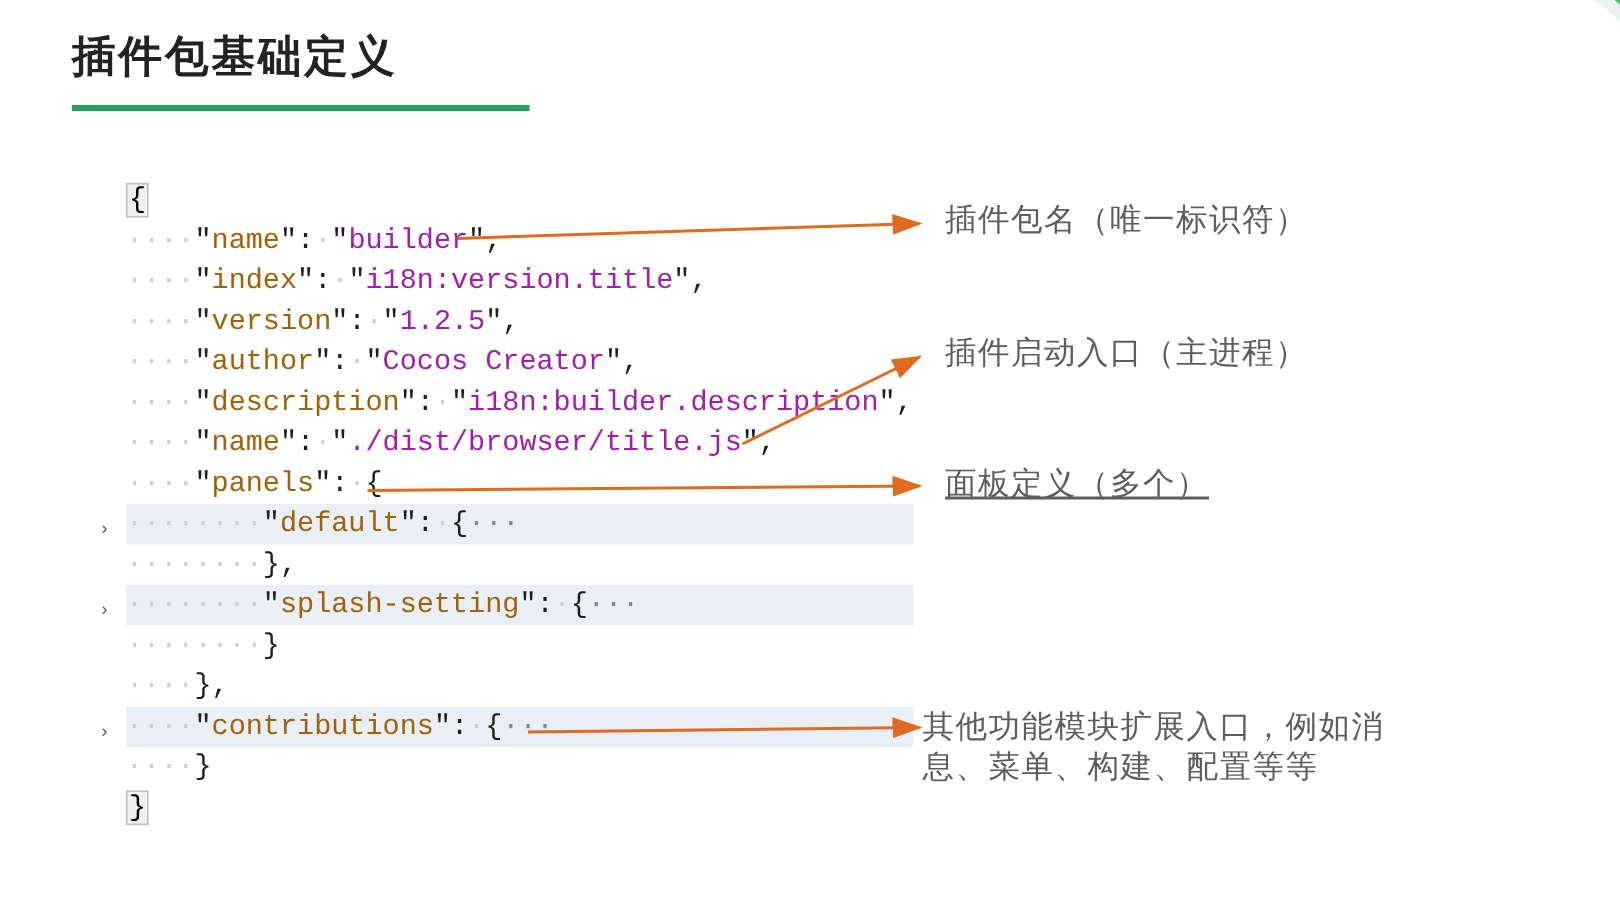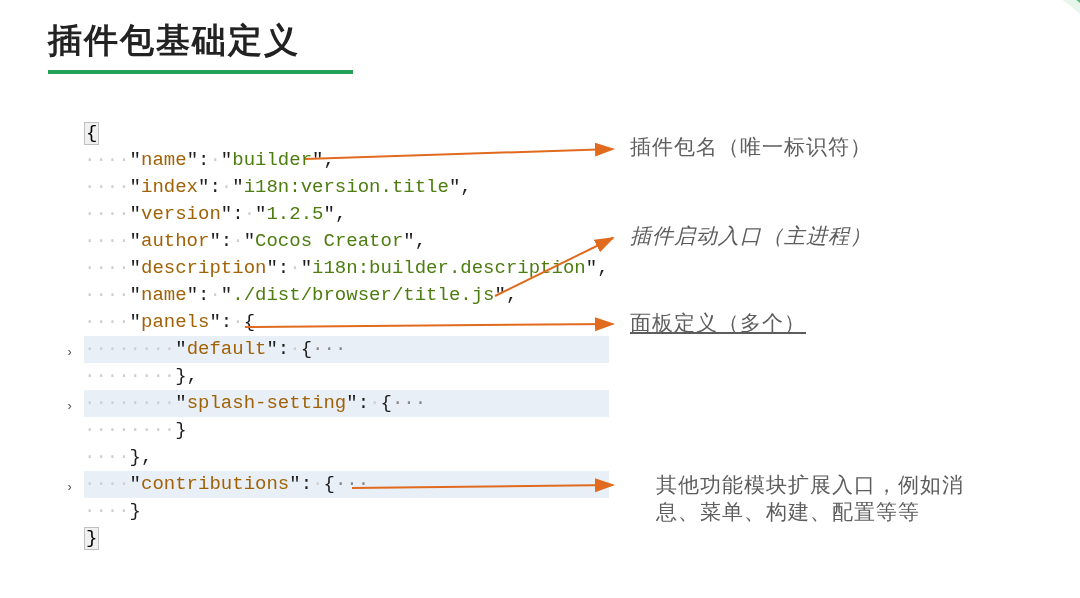--- a/index.html
+++ b/index.html
@@ -16,21 +16,21 @@
     top: -20px;
     right: -20px;
     width: 120px;
     height: 120px;
     pointer-events: none;
   }
   .title {
     position: absolute;
     top: 18px;
     left: 48px;
-    font-size: 34px;
+    font-size: 29px;
     font-weight: 700;
     color: #222222;
     letter-spacing: 2px;
   }
   .title-underline {
     position: absolute;
     top: 70px;
     left: 48px;
     width: 305px;
     height: 4px;
@@ -48,21 +48,21 @@
   }
   .code-line {
     height: 27px;
     white-space: pre;
     position: relative;
   }
   .code-line.hl { background: #e9eff7; }
   .ws { color: #cfcfcf; }
   .quot { color: #1e1e1e; }
   .str-key { color: #a16207; }
-  .str-val { color: #4d7c0f; }
+  .str-val { color: #a21caf; }
   .punc { color: #1e1e1e; }
   .ell { color: #888; }
   .bracebox {
     display: inline-block;
     background: #f0f0f0;
     border: 1px solid #c0c0c0;
     padding: 0 1px;
     line-height: 21px;
   }
   .fold {
@@ -163,15 +163,15 @@
 <svg class="arrow-svg" style="left:352px; top:480px;" width="268" height="14">
   <defs>
     <marker id="ah4" markerWidth="10" markerHeight="10" refX="9" refY="3.5" orient="auto">
       <polygon points="0 0, 10 3.5, 0 7" fill="#e06a1d"></polygon>
     </marker>
   </defs>
   <line x1="0" y1="8" x2="261" y2="5" stroke="#e06a1d" stroke-width="2" marker-end="url(#ah4)"></line>
 </svg>
 
 <div class="ann-text" style="position:absolute; left:630px; top:133px;">插件包名（唯一标识符）</div>
-<div class="ann-text" style="position:absolute; left:630px; top:222px;font-style:italic;">插件启动入口（主进程）</div>
+<div class="ann-text" style="position:absolute; left:630px; top:222px;">插件启动入口（主进程）</div>
 <div class="ann-text" style="position:absolute; left:630px; top:309px;text-decoration:underline;">面板定义（多个）</div>
-<div class="ann-text" style="position:absolute; left:656px; top:471px;">其他功能模块扩展入口，例如消息、菜单、构建、配置等等</div>
+<div class="ann-text" style="position:absolute; left:615px; top:471px;">其他功能模块扩展入口，例如消息、菜单、构建、配置等等</div>
 
 </body></html>

